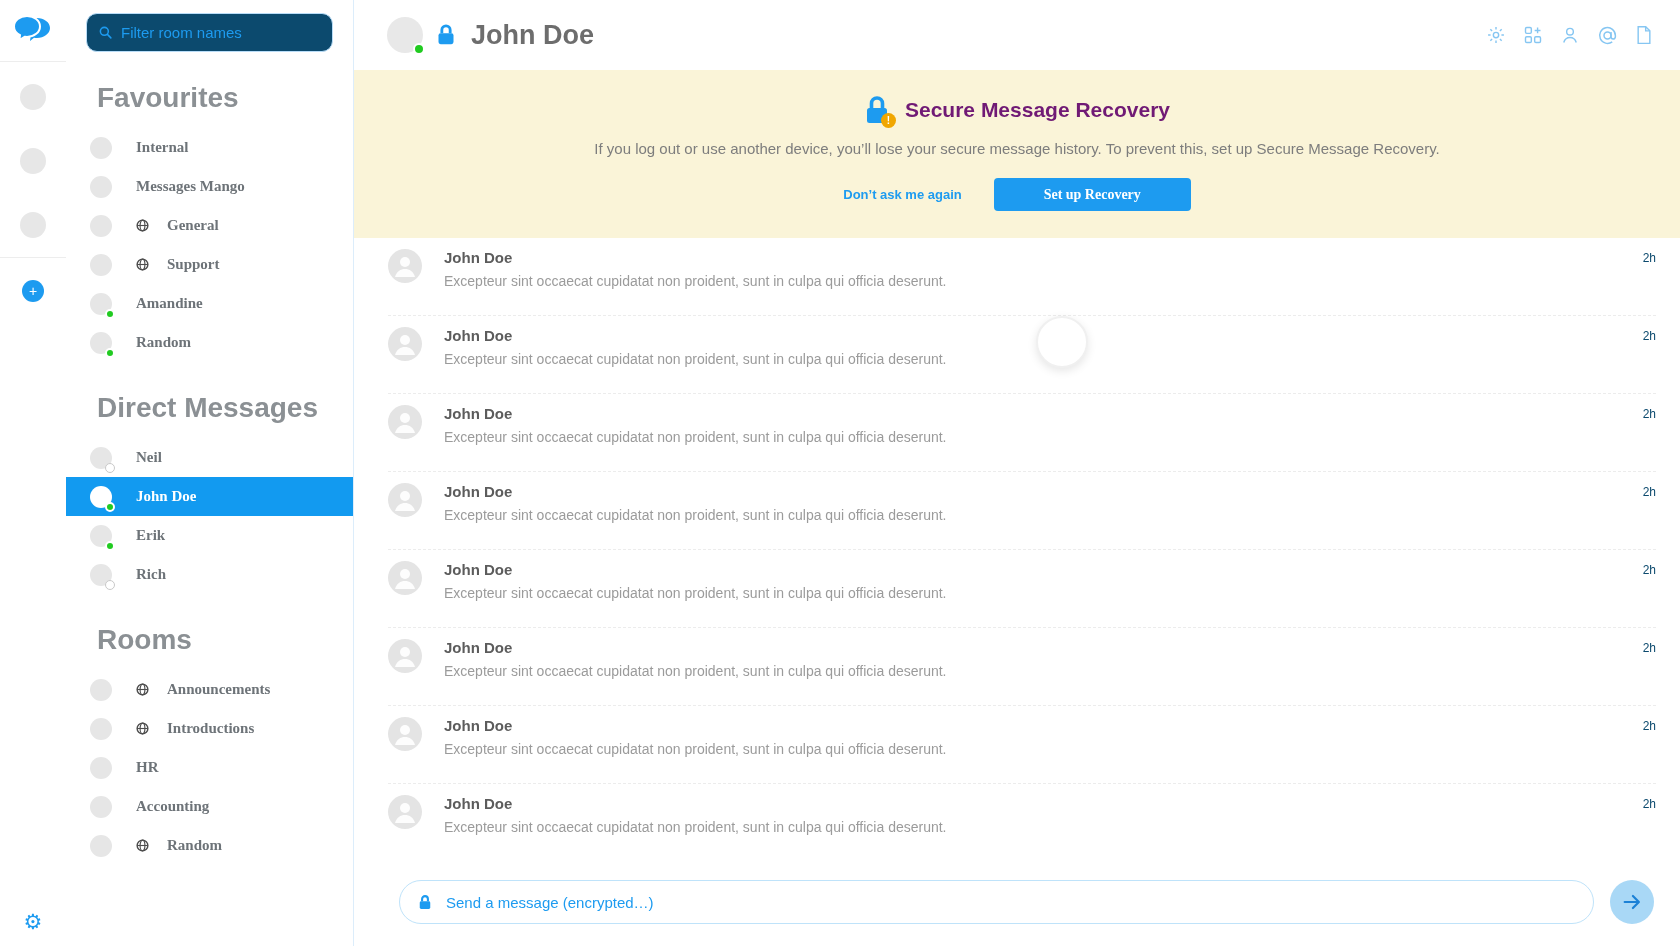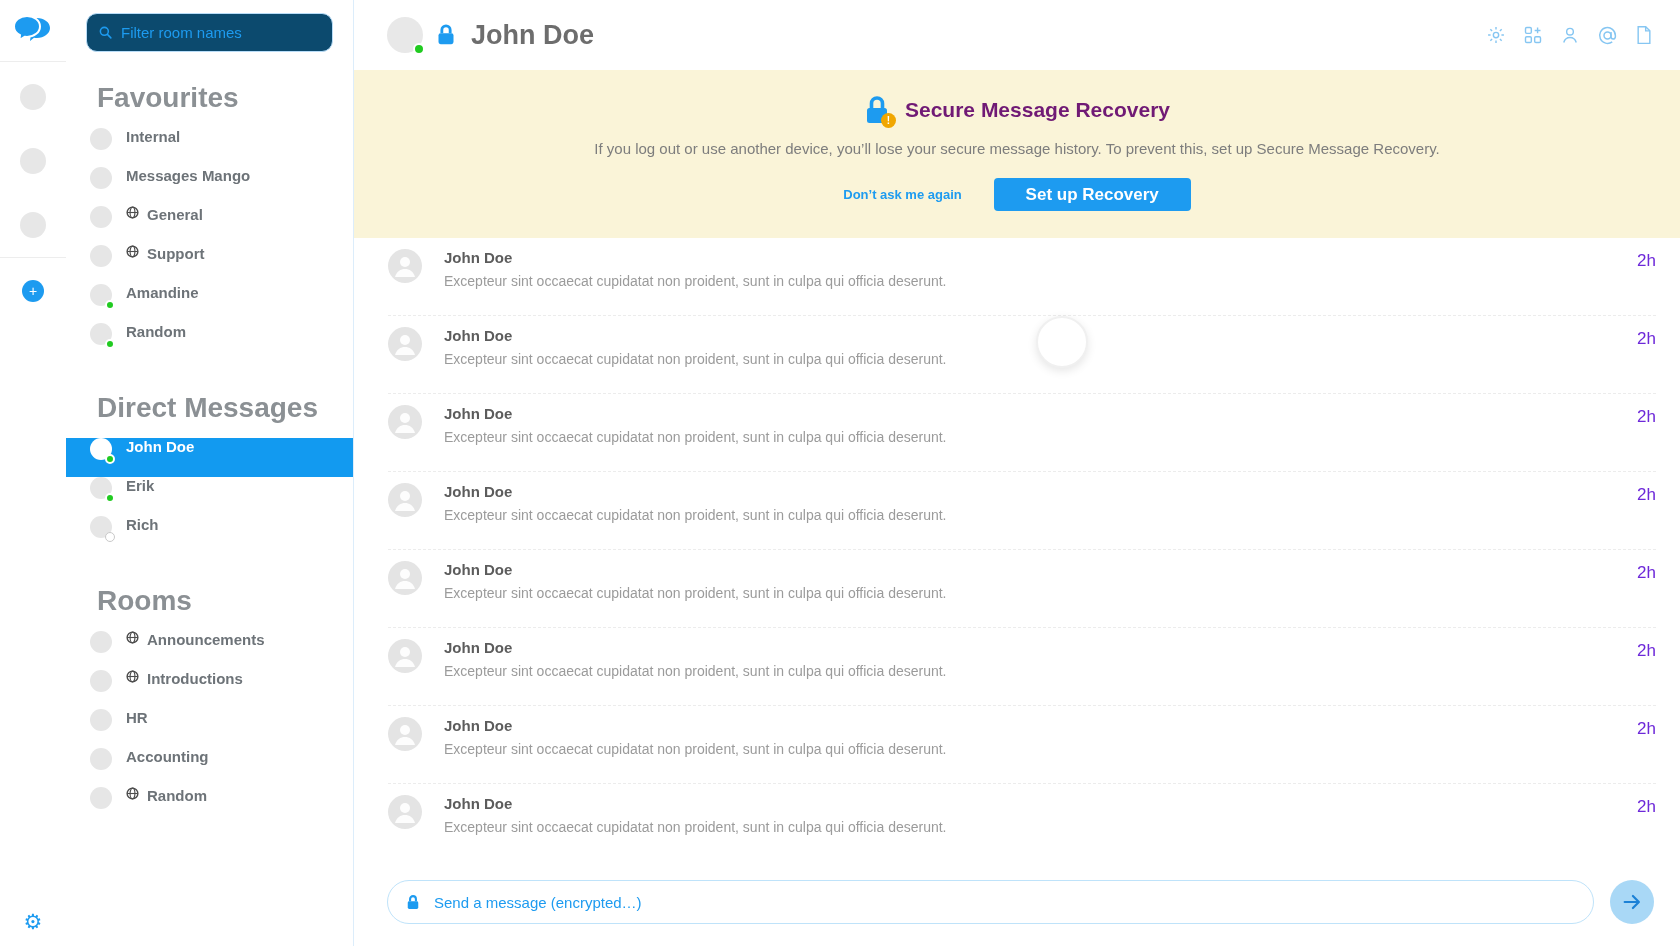--- a/index.html
+++ b/index.html
@@ -22,22 +22,22 @@
 
   
   .sidebar { width:288px; flex:0 0 288px; height:100%; border-right:1px solid #dcedfb;
     background:#fff; overflow:hidden; }
   .filter-box { margin:13px 20px 0; height:39px; border:1.5px solid #b9ddf8; border-radius:11px;
     display:flex; align-items:center; padding:0 12px; gap:9px; background:#0c4a6e; }
   .filter-box input { border:none; outline:none; flex:1; font-size:15px; color:#1d9bf0;
     font-family:"Liberation Sans", sans-serif; background:transparent; }
   .filter-box input::placeholder { color:#1d9bf0; opacity:1; }
   .section-title { font-size:28px; font-weight:bold; color:#8b9094; margin:30px 0 14px 31px; }
-  .room-item { height:39px; display:flex; padding-left:24px; gap:14px;
-    cursor:pointer; }
+  .room-item { height:39px; display:flex; align-items:center; padding-left:24px; gap:24px;
+    cursor:pointer;font-family:Liberation Serif, serif; }
   .room-item .room-avatar { width:22px; height:22px; border-radius:50%; background:#e6e6e6;
     position:relative; flex:0 0 22px; }
   .room-item.selected { background:#129af0; }
   .room-item.selected .room-avatar { background:#fff; }
   .room-item.selected .room-label { color:#fff; }
   .room-label { font-size:15px; font-weight:bold; color:#6d7378; white-space:nowrap; }
   .dot { position:absolute; right:-3px; bottom:-4px; width:10px; height:10px; border-radius:50%; }
   .dot.online { background:#21cb21; border:2px solid #fff; }
   .dot.offline { background:#fff; border:1.5px solid #c9c9c9; }
   .globe { width:13px; height:13px; flex:0 0 13px; margin-right:-6px; }
@@ -60,39 +60,39 @@
   .banner-title-row { display:flex; align-items:center; gap:15px; }
   .lock-wrap { position:relative; width:26px; height:30px; }
   .warn-badge { position:absolute; right:-6px; bottom:-3px; width:15px; height:15px;
     border-radius:50%; background:#f0a600; color:#fff; font-size:10px; font-weight:bold;
     display:flex; align-items:center; justify-content:center; }
   .banner-title { font-size:21px; font-weight:bold; color:#701a75; }
   .banner-body { font-size:15px; color:#7d7d7d; margin-top:15px; text-align:center; }
   .banner-actions { display:flex; align-items:center; gap:32px; margin-top:21px; }
   .banner-dismiss { font-size:13px; font-weight:bold; color:#1d9bf0; cursor:pointer; }
   .banner-setup { width:197px; height:33px; background:#1d9bf0; color:#fff; border:none;
-    border-radius:4px; font-size:17px; font-weight:bold; cursor:pointer;
-    font-family:Liberation Sans, sans-serif; }
+    border-radius:4px; font-size:14px; font-weight:bold; cursor:pointer;
+    font-family:Liberation Serif, serif; }
 
   
   .messages { position:absolute; top:238px; bottom:84px; left:0; right:0; overflow:hidden; }
   .msg-row { height:78px; margin:0 24px 0 34px; display:flex; align-items:flex-start;
     padding-top:11px; border-bottom:1px dashed #ececec; }
   .msg-row:last-child { border-bottom:none; }
   .msg-avatar { width:34px; height:34px; border-radius:50%; background:#e4e4e4; overflow:hidden;
     flex:0 0 34px; display:flex; align-items:center; justify-content:center; }
   .msg-body { flex:1; margin-left:22px; }
   .msg-name { font-size:15px; font-weight:bold; color:#5c5c5c; }
   .msg-text { font-size:14px; color:#9b9b9b; margin-top:7px; }
-  .msg-time { font-size:17px; color:#6d28d9; padding-top:2px; }
+  .msg-time { font-size:12px; color:#0c4a6e; padding-top:2px; }
   .spinner { position:absolute; left:682px; top:78px; width:52px; height:52px; border-radius:50%;
     background:#fff; border:2px solid #f0f0f0; box-shadow:0 3px 10px rgba(0,0,0,0.10); }
 
   
-  .composer { position:absolute; left:4px; right:0; bottom:0; height:84px; display:flex;
+  .composer { position:absolute; left:16px; right:0; bottom:0; height:84px; display:flex;
     align-items:center; padding:0 26px 4px 29px; background:#fff; }
   .composer-input-wrap { flex:1; height:44px; border:1.5px solid #bfe3fa; border-radius:22px;
     position:relative; display:flex; align-items:center; }
   .composer-input-wrap input { border:none; outline:none; background:transparent; width:100%;
     height:100%; padding:0 20px 0 46px; font-size:15px; color:#1d9bf0;
     font-family:"Liberation Sans", sans-serif; }
   .composer-input-wrap input::placeholder { color:#1d9bf0; opacity:1; }
   .composer-lock { position:absolute; left:18px; top:13px; }
   .send-btn { width:44px; height:44px; border-radius:50%; background:#a9d8f6; border:none;
     margin-left:16px; display:flex; align-items:center; justify-content:center; cursor:pointer; }
@@ -161,20 +161,26 @@
         </div>
         <div class="room-item">
           <span class="room-avatar">
             <span class="dot online"></span>
           </span>
           <span class="room-label">Random</span>
         </div>
       </div>
       <div class="section">
         <div class="section-title">Direct Messages</div>
+        <div class="room-item">
+          <span class="room-avatar">
+            <span class="dot offline"></span>
+          </span>
+          <span class="room-label">Neil</span>
+        </div>
         <div class="room-item selected">
           <span class="room-avatar">
             <span class="dot online"></span>
           </span>
           <span class="room-label">John Doe</span>
         </div>
         <div class="room-item">
           <span class="room-avatar">
             <span class="dot online"></span>
           </span>

